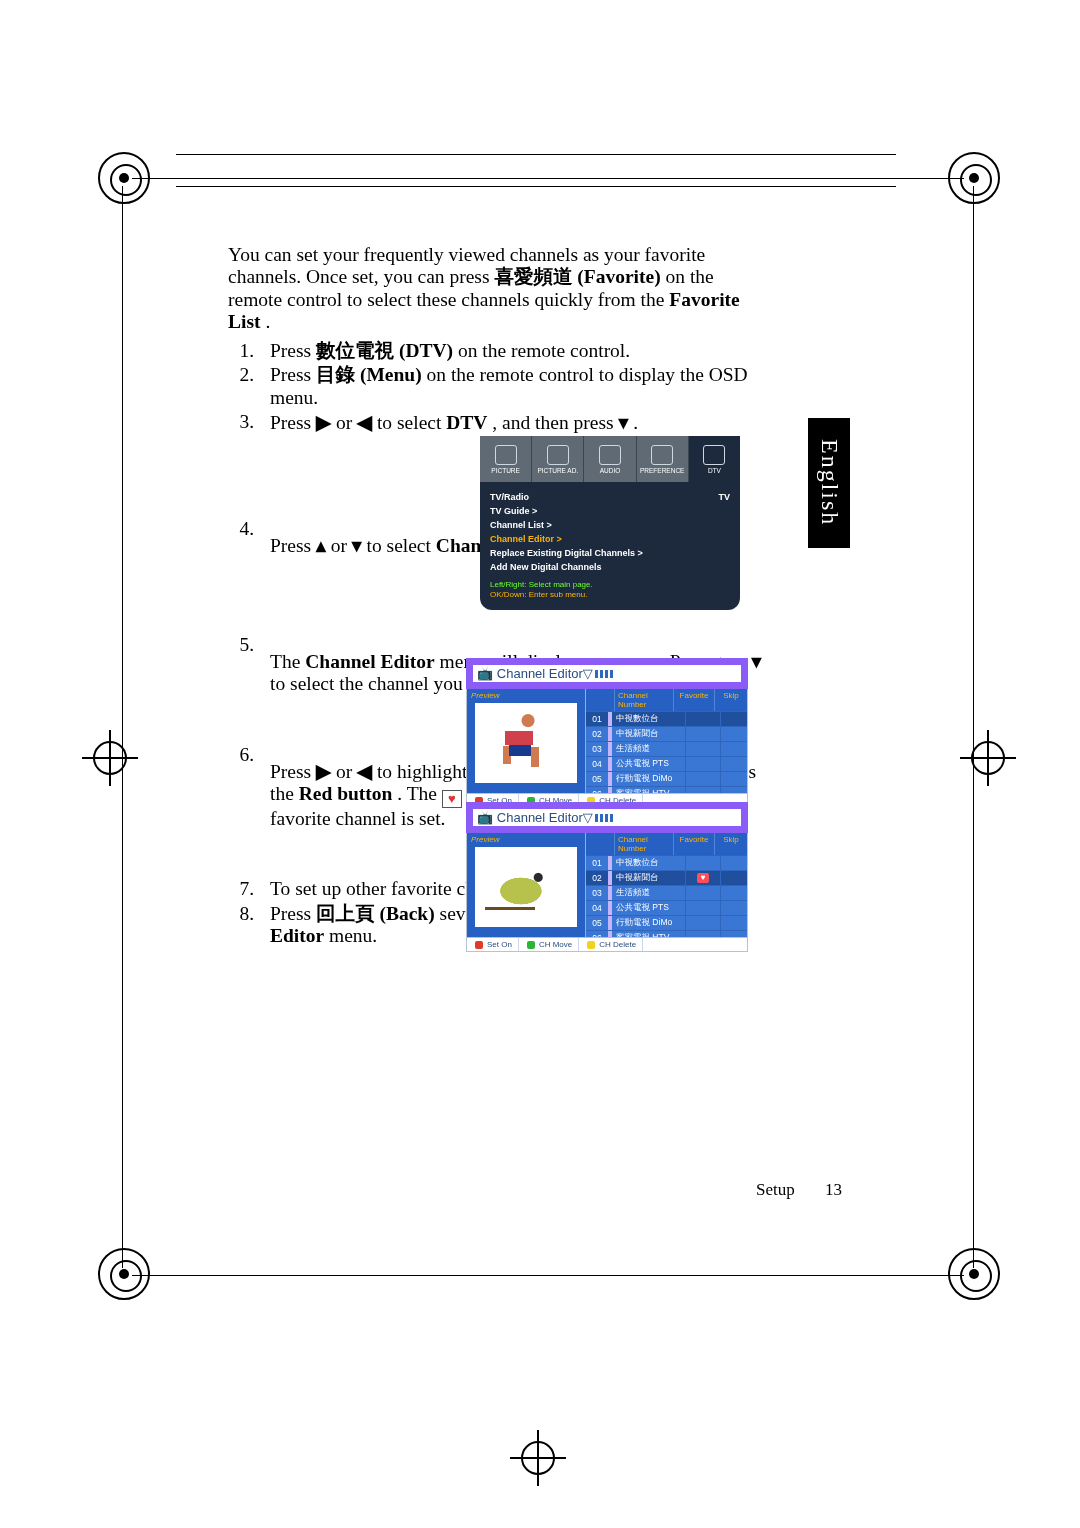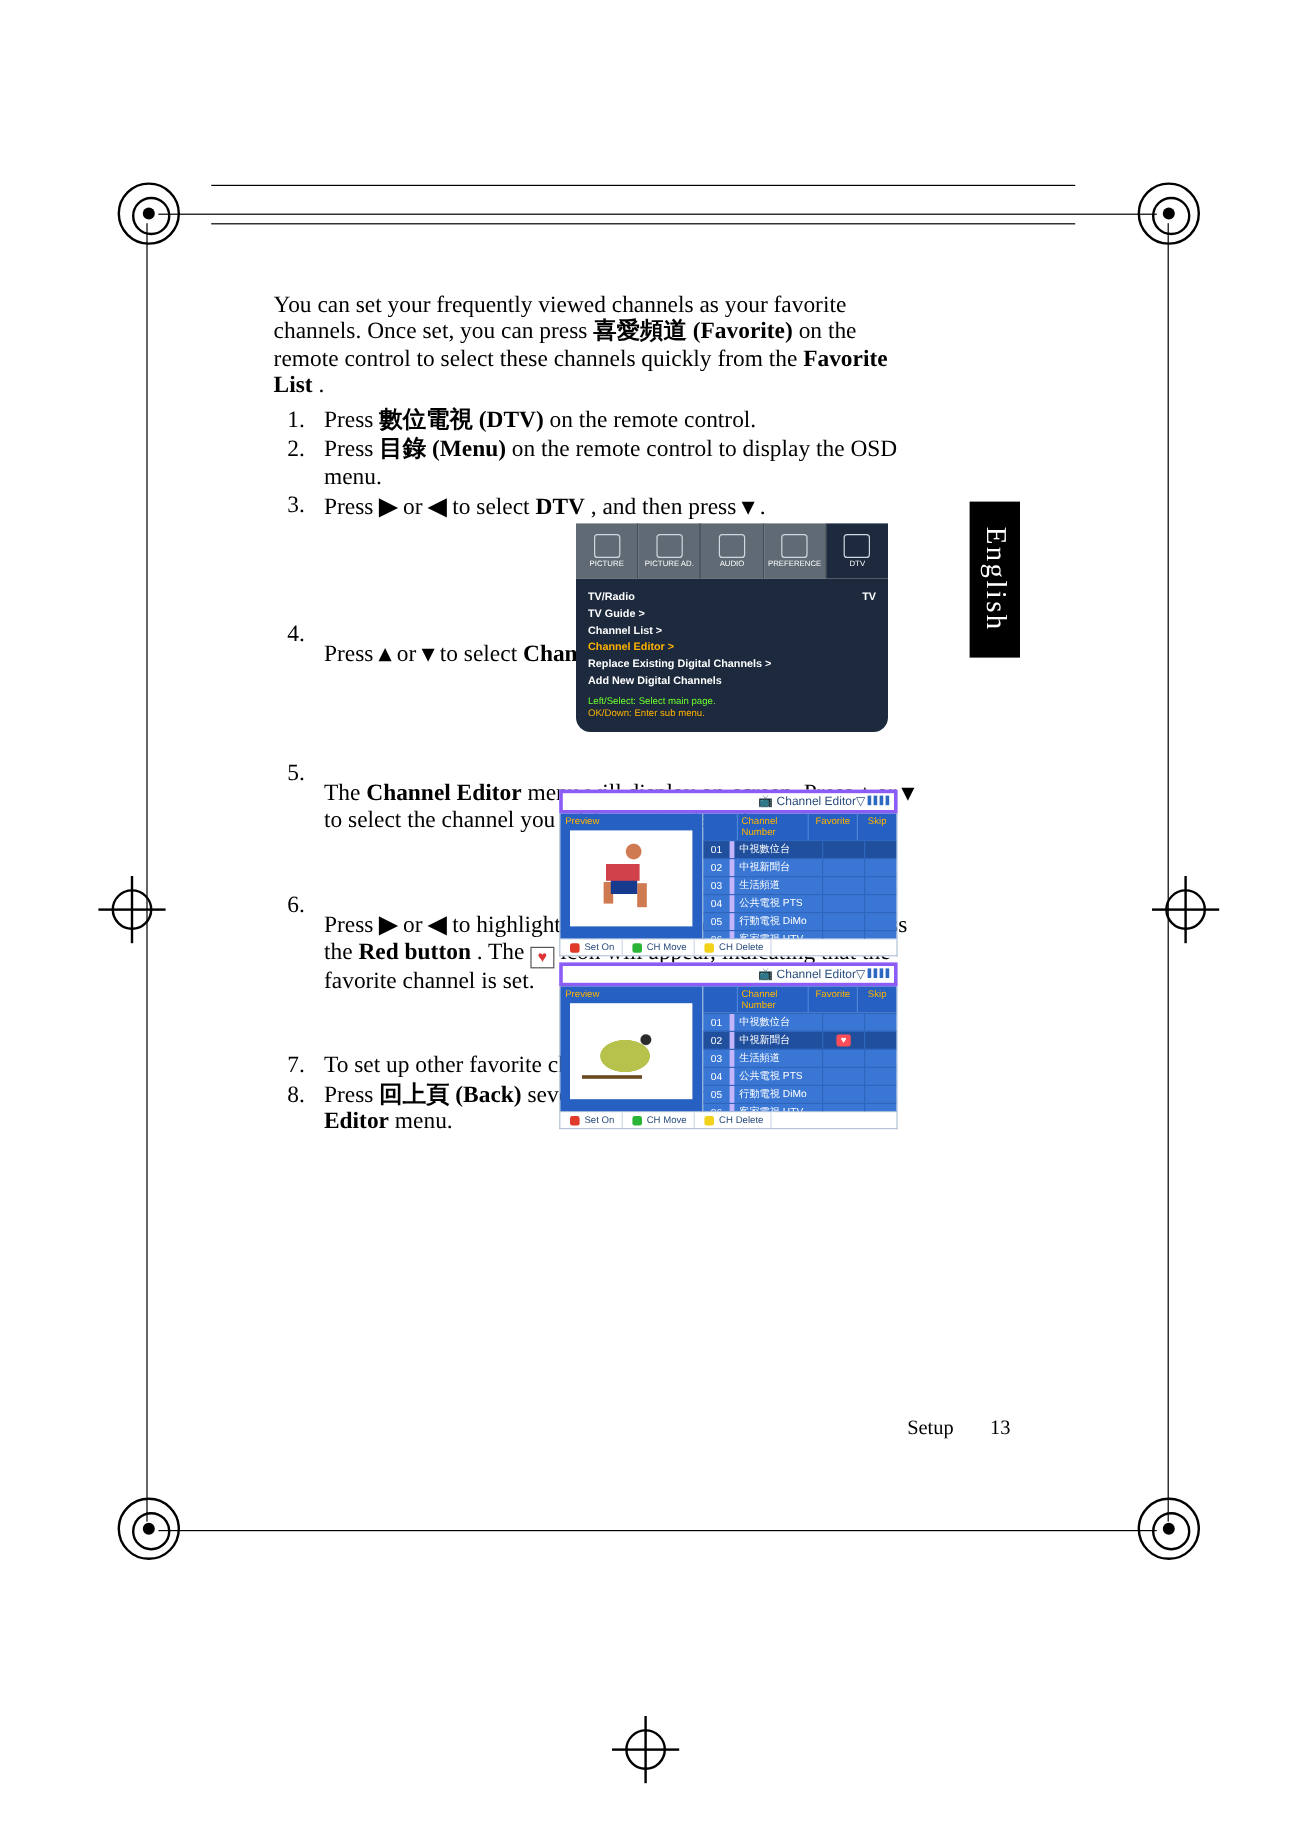--- a/index.html
+++ b/index.html
@@ -216,45 +216,45 @@
     position: absolute;
     left: 466px;
     width: 282px;
     font-family: Arial, sans-serif;
   }
   .ce1 { top: 658px; }
   .ce2 { top: 802px; }
   .ce-title {
     display:flex;
     align-items:center;
-    justify-content: flex-end;
+    justify-content: flex-start;
     background:#fff;
-    border:3px solid #8b5cf6;
+    border:7px solid #8b5cf6;
     padding:1px 4px;
-    font-size:10px;
+    font-size:13px;
     color:#2b4d7d;
   }
   .ce-title .bars span{
     display:inline-block;width:3px;height:8px;margin-left:2px;background:#2b6ac0;
   }
   .ce-body{
     display:flex;
     border:1px solid #b4c3d6;
     border-top:none;
     height: 104px;
   }
   .ce-preview{
     width:118px;
     background:#2560c2;
     position:relative;
     border-right:1px solid #8fb0dd;
   }
   .ce-preview .label{
     position:absolute; top:2px; left:4px;
-    font-size:8px; color:#ffb300;
+    font-size:8px; color:#ffb300;font-style:italic;
   }
   .ce-preview .pic{
     position:absolute; left:8px; top:14px; right:8px; bottom:10px;
     background:#fff;
   }
   .runner{
     position:absolute; inset:0;
     background:
       radial-gradient(circle at 52% 22%, #d07a52 0 6px, transparent 7px),
       linear-gradient(90deg, #d0414b 0 0) 40% 42%/28px 14px no-repeat,
@@ -537,21 +537,21 @@
           <div class="osd-item">
             <span>Replace Existing Digital Channels &gt;</span>
             <span></span>
           </div>
           <div class="osd-item">
             <span>Add New Digital Channels</span>
             <span></span>
           </div>
         </div>
       <div class="osd-help">
-        <div class="l1">Left/Select: Select main page.</div>
+        <div class="l1">Left/Right: Select main page.</div>
         <div class="l2">OK/Down: Enter sub menu.</div>
       </div>
     </div>
   </div>
 
   <div class="chedit ce1">
     <div class="ce-title">
       <span>📺 <span>Channel Editor</span></span>
       <span class="bars">▽<span></span><span></span><span></span><span></span></span>
     </div>

